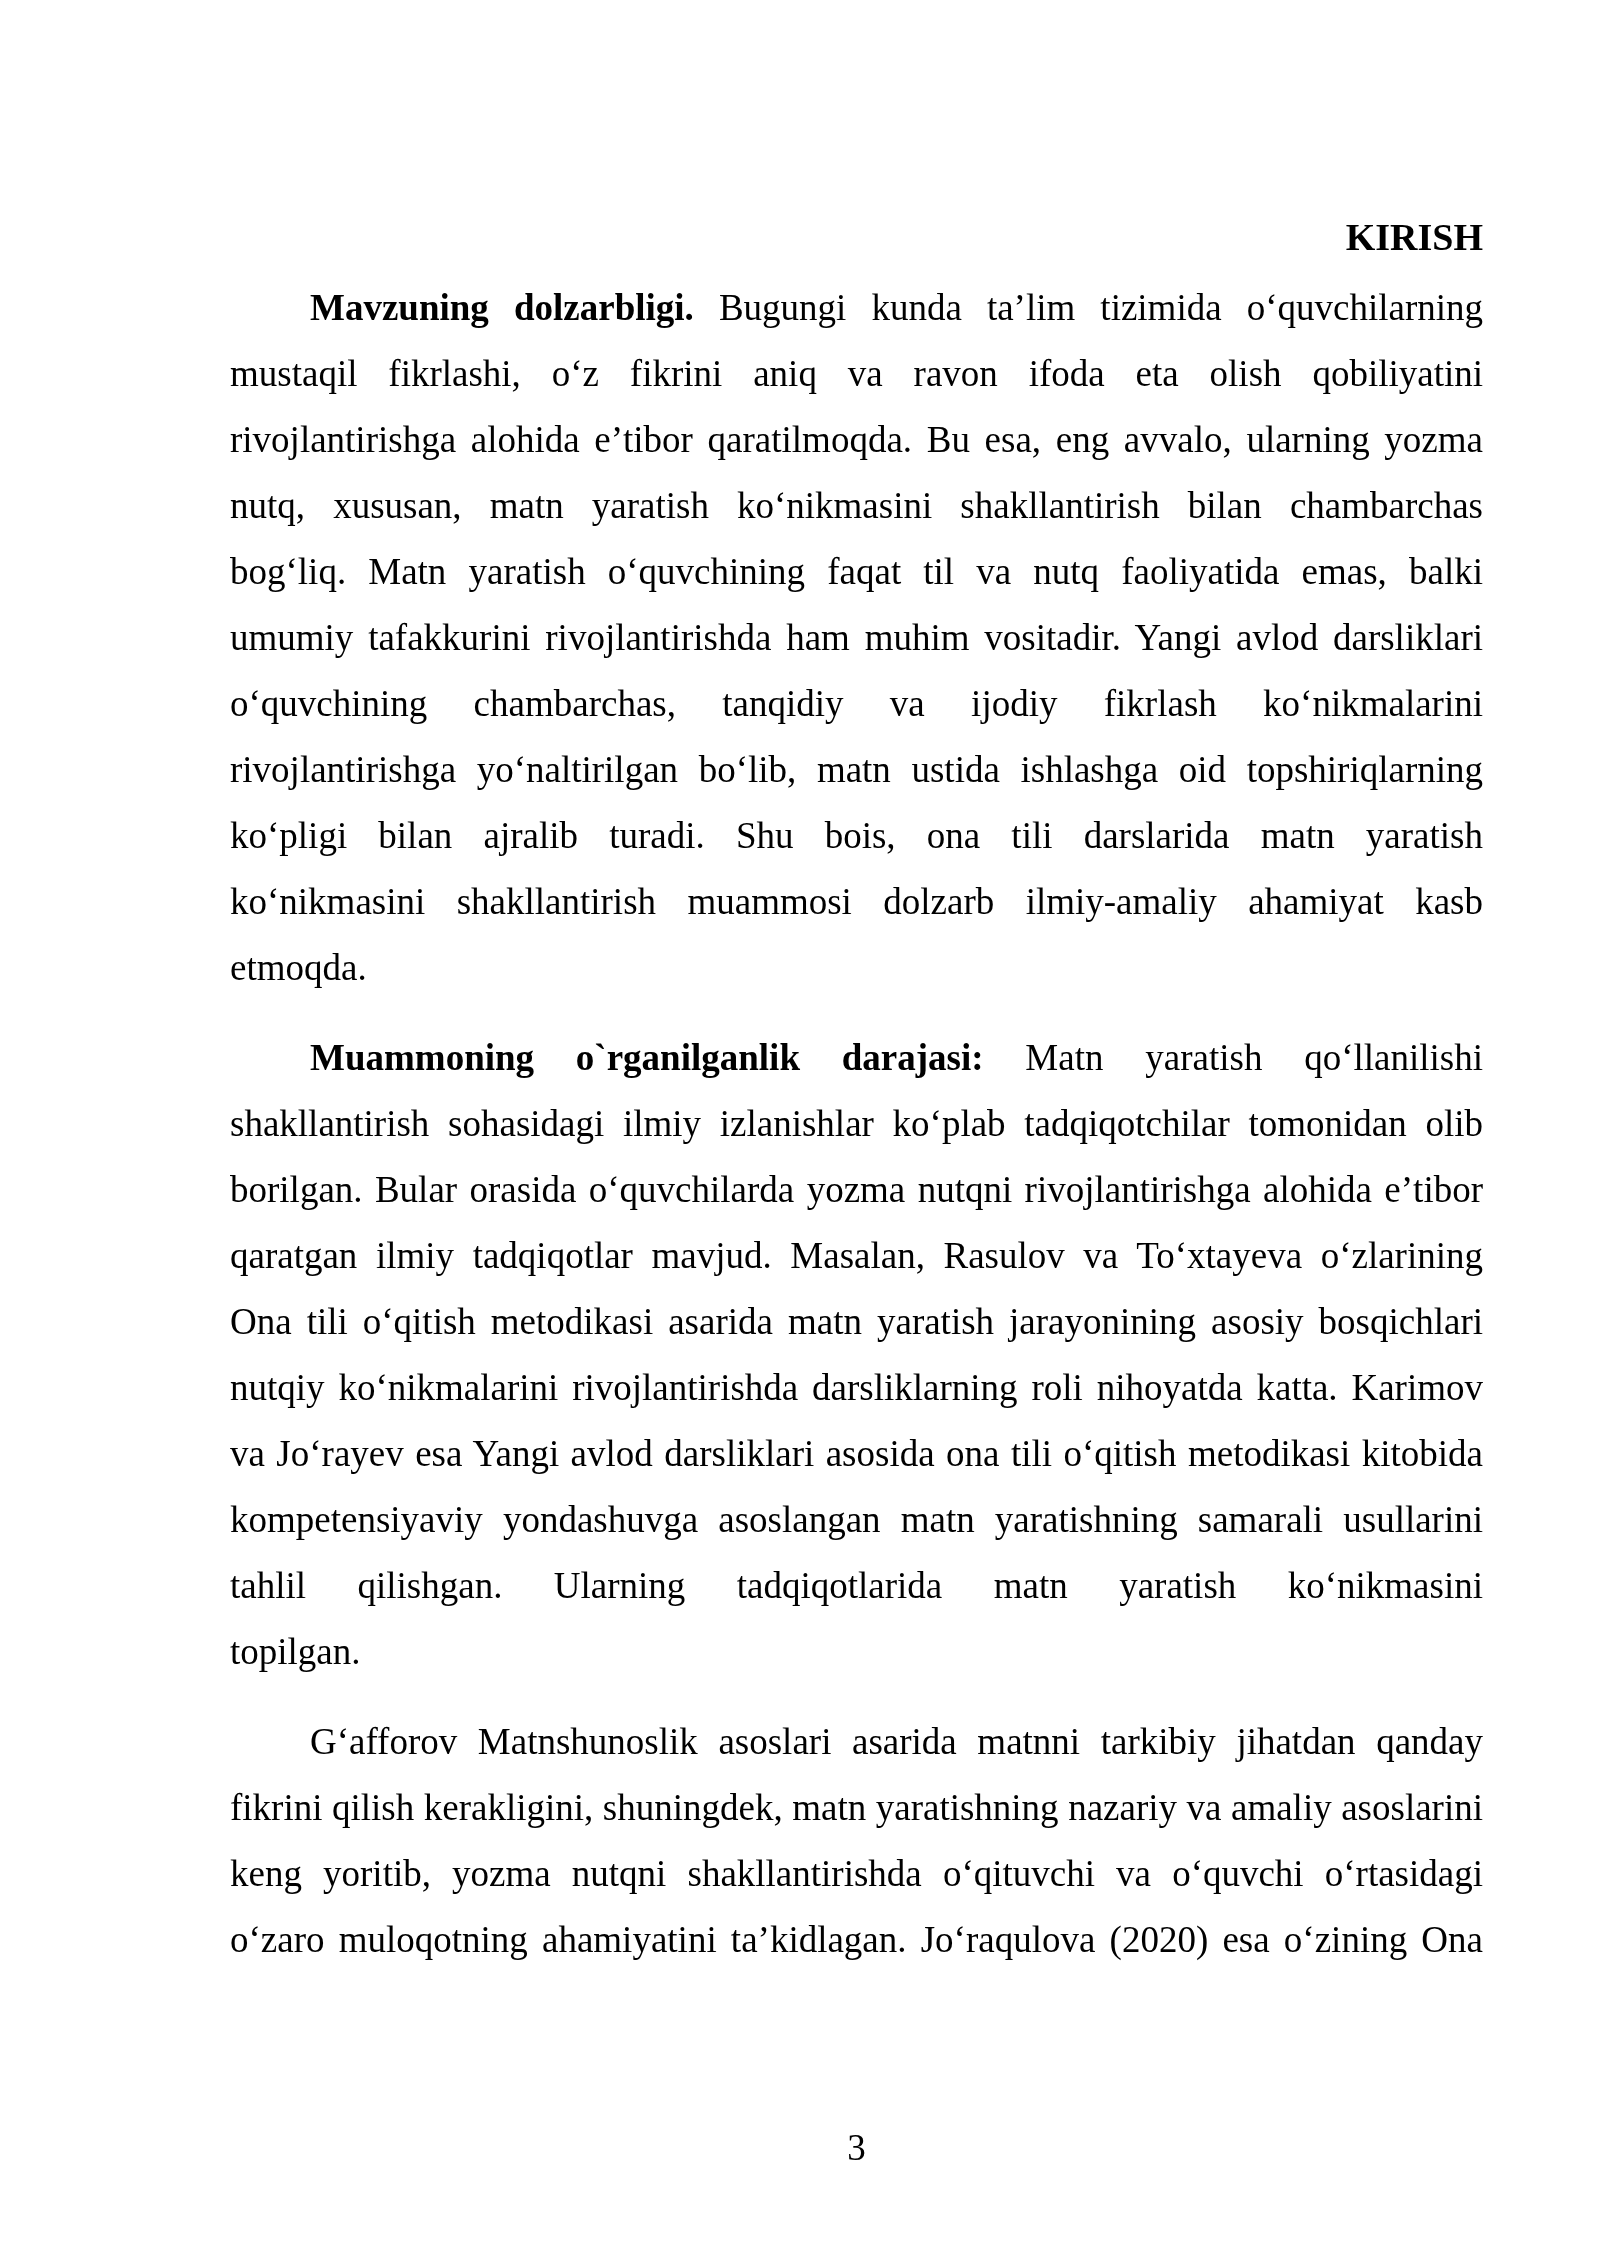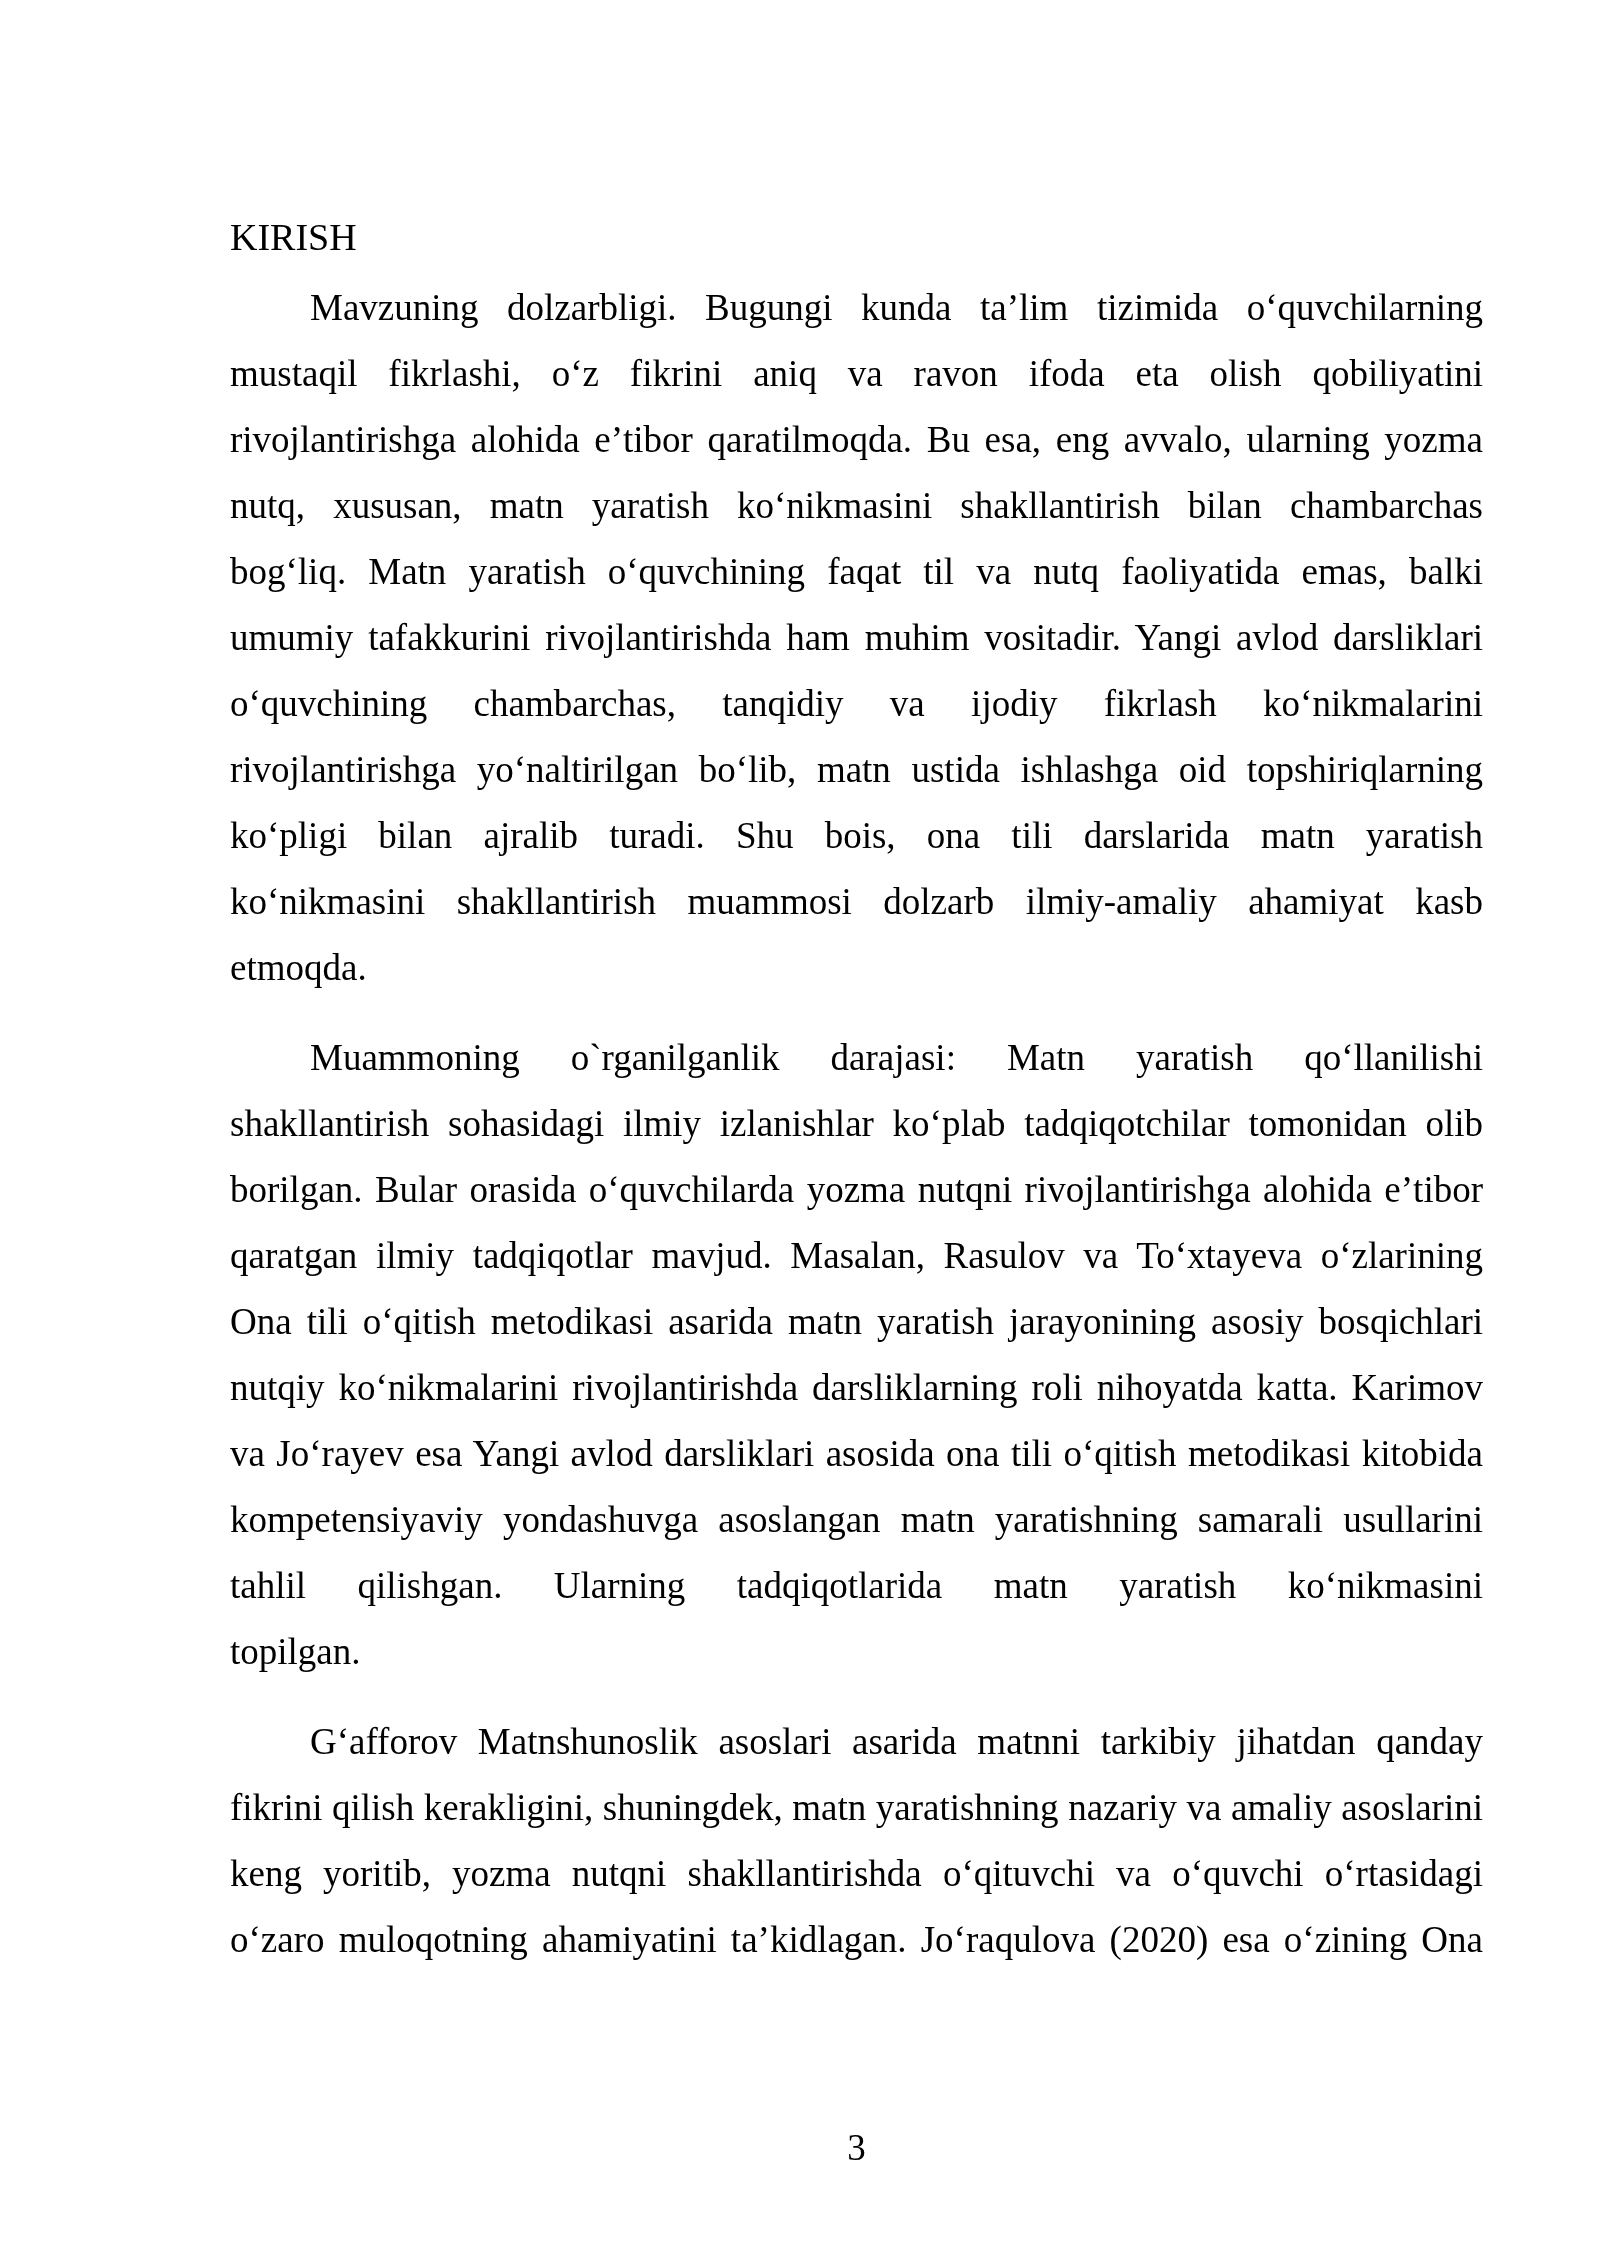--- a/index.html
+++ b/index.html
@@ -12,38 +12,38 @@
     color: #000000;
     overflow: hidden;
   }
   .content {
     position: absolute;
     left: 230px;
     top: 204px;
     width: 1253px;
   }
   .doc-title {
-    text-align: left;
-    font-weight: 400;
+    text-align: right;
+    font-weight: 700;
     font-size: 38px;
     line-height: 66px;
     margin: 0 0 5px 0;
   }
   .para { margin: 0; }
   .para + .para { margin-top: 24px; }
   .line {
     font-size: 37px;
     line-height: 66px;
     text-align: justify;
     text-align-last: justify;
     white-space: normal;
   }
   .line.first { text-indent: 80px; }
   .line.last { text-align-last: left; }
-  .lead { font-weight: 400; }
+  .lead { font-weight: 700; }
   .page-number {
     position: absolute;
     left: 230px;
     top: 2126px;
     width: 1253px;
     text-align: center;
     font-size: 37px;
     line-height: 44px;
   }
 </style>

